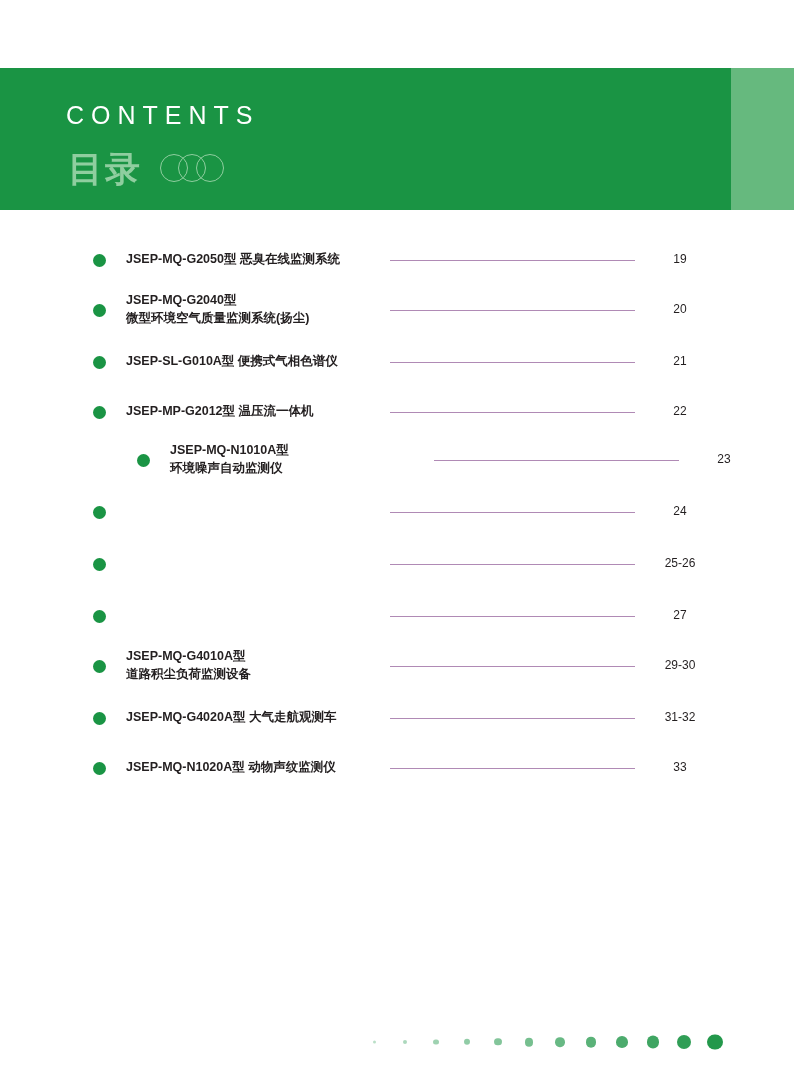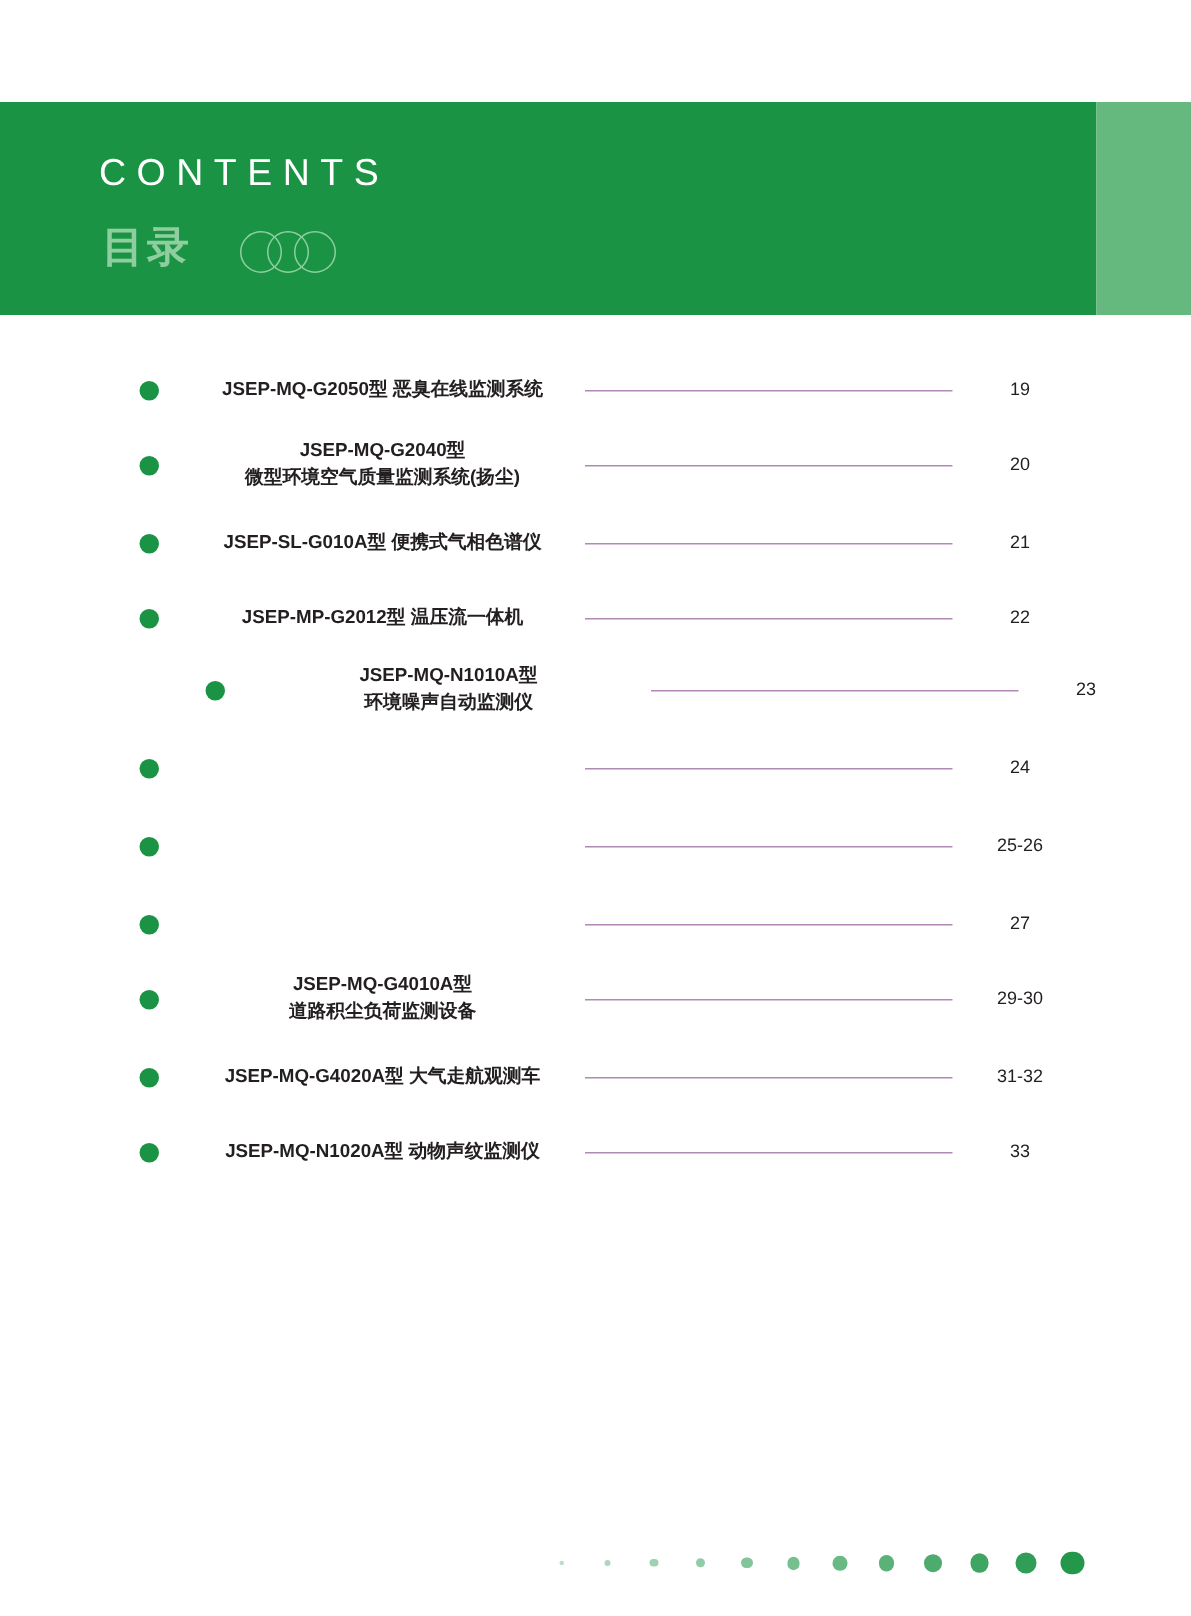--- a/index.html
+++ b/index.html
@@ -46,21 +46,21 @@
     font-size: 25px;
     letter-spacing: 7px;
     color: #ffffff;
     font-weight: normal;
     font-family: "Liberation Sans", "DejaVu Sans", sans-serif;
   }
   .header-subtitle {
     position: absolute;
     left: 68px;
     top: 78px;
-    font-size: 28px;
+    font-size: 35px;
     color: #8fce9f;
     font-weight: bold;
     letter-spacing: 2px;
   }
   .header-circles {
     position: absolute;
     left: 160px;
     top: 86px;
     width: 80px;
     height: 32px;
@@ -102,21 +102,20 @@
     position: absolute;
     left: 126px;
     top: 5px;
     width: 258px;
     font-size: 12.5px;
     line-height: 18px;
     color: #231f20;
     font-weight: bold;
     font-family: "Liberation Sans", "DejaVu Sans", sans-serif;
     white-space: pre-line;
-    text-align: center;
   }
   .entry-title.single {
     top: 14px;
   }
   .leader {
     position: absolute;
     left: 390px;
     top: 24px;
     width: 245px;
     height: 1px;

